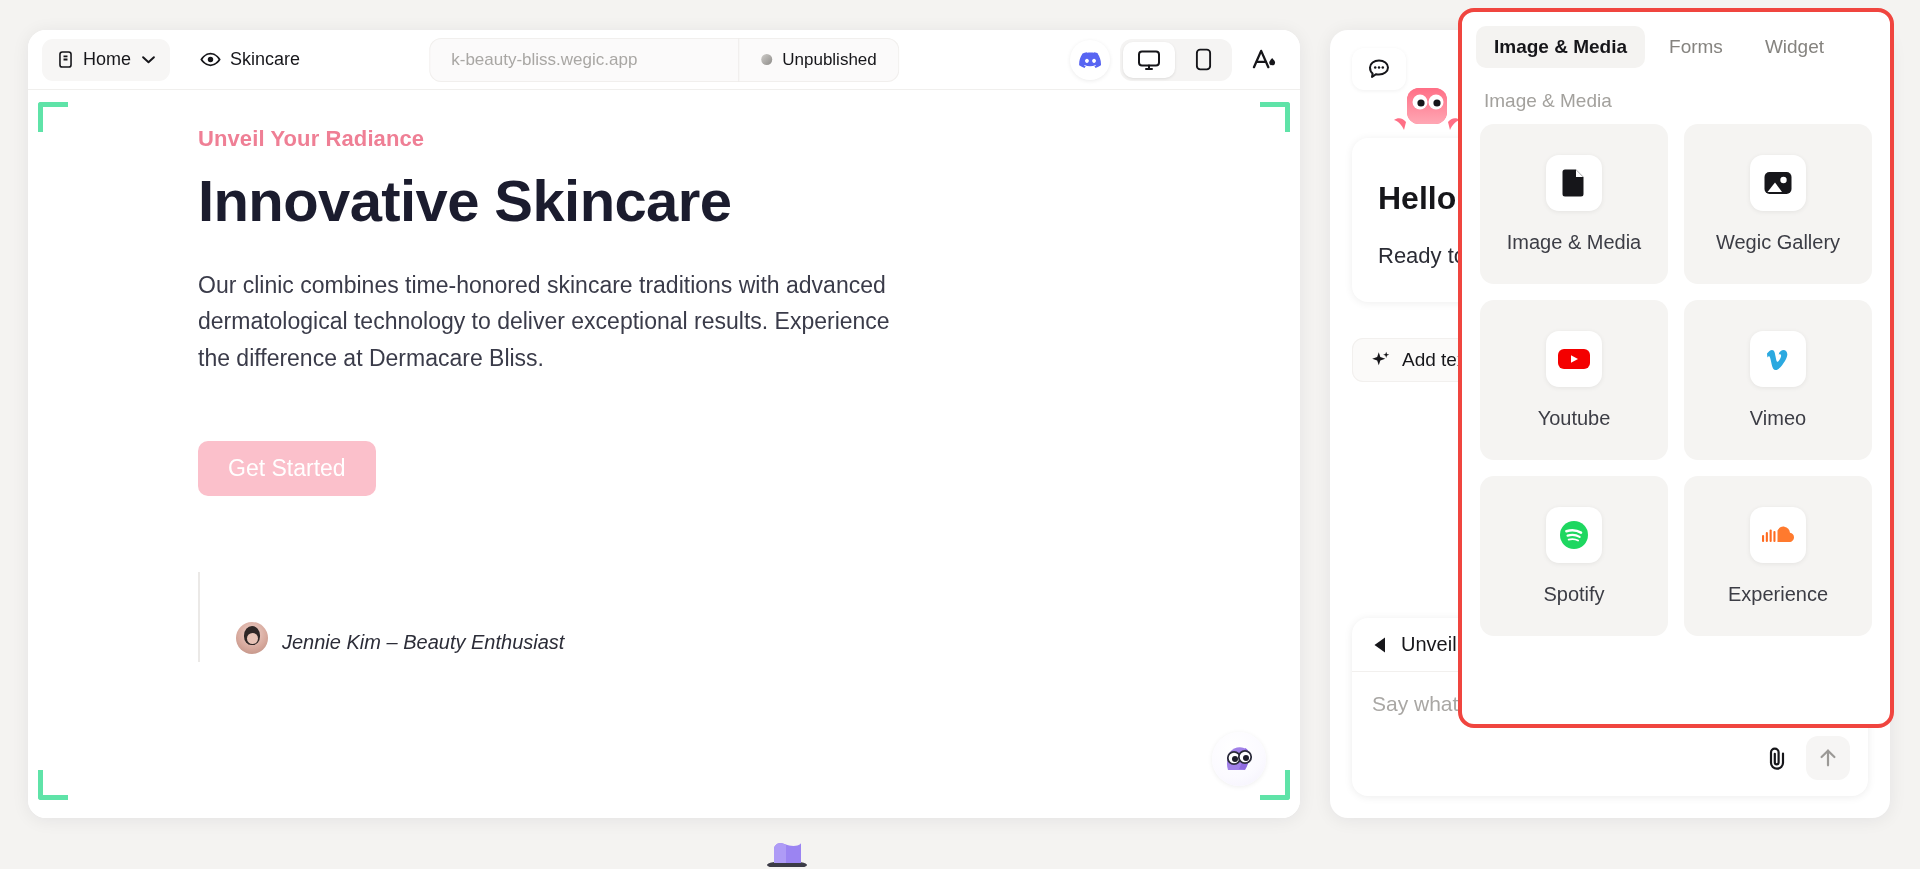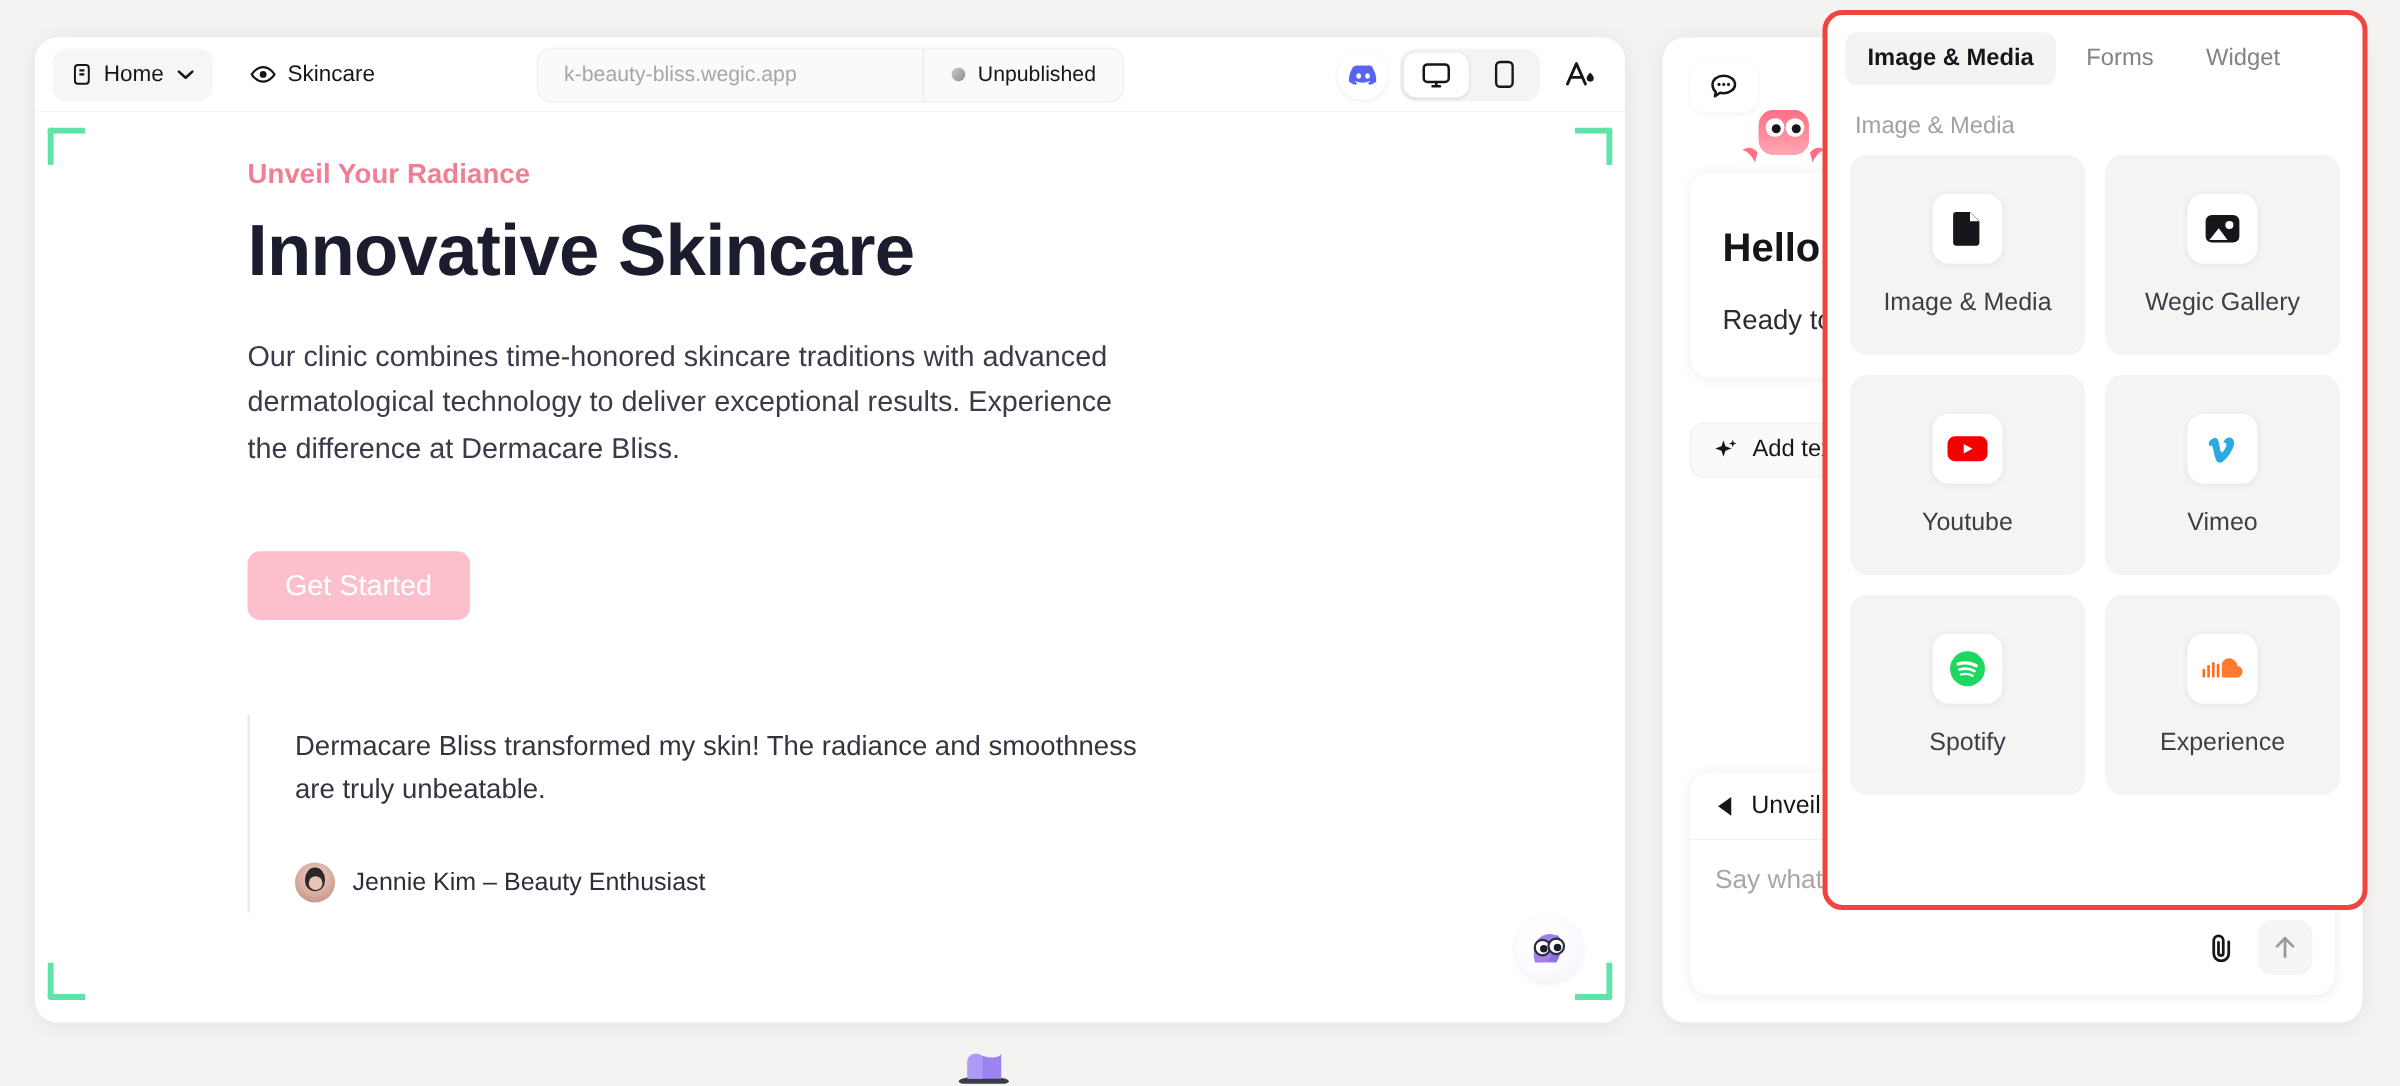--- a/index.html
+++ b/index.html
@@ -131,21 +131,21 @@
     border: none;
   }
 
   .quote-block {
     margin: 76px 0 0 170px;
     border-left: 2px solid #ebe9e7;
     padding: 8px 0 8px 36px;
     max-width: 740px;
   }
   .quote-text { font-size: 22px; line-height: 1.55; color: #33343f; }
-  .quote-author { margin-top: 42px; display: flex; align-items: center; gap: 14px; }
+  .quote-author { margin-top: 42px; display: flex; align-items: flex-end; gap: 14px; font-style: italic; }
   .avatar {
     width: 32px; height: 32px; border-radius: 50%;
     background: radial-gradient(circle at 50% 36%, #efd4cd 0%, #d8aa9e 55%, #b98a7d 100%);
     position: relative; overflow: hidden; flex: none;
   }
   .avatar::after {
     content: ""; position: absolute; left: 8px; top: 4px;
     width: 16px; height: 19px; border-radius: 50% 50% 45% 45%;
     background: #2f2726;
   }
@@ -367,21 +367,20 @@
       <div class="corner br"></div>
 
       <div class="hero">
         <div class="eyebrow">Unveil Your Radiance</div>
         <h1 class="hero-title">Innovative Skincare</h1>
         <p class="hero-body">Our clinic combines time-honored skincare traditions with advanced dermatological technology to deliver exceptional results. Experience the difference at Dermacare Bliss.</p>
         <button class="cta">Get Started</button>
       </div>
 
       <div class="quote-block">
-        <div class="quote-text">Dermacare Bliss transformed my skin! The radiance and smoothness are truly unbeatable.</div>
         <div class="quote-author">
           <div class="avatar"></div>
           <div class="nm">Jennie Kim – Beauty Enthusiast</div>
         </div>
       </div>
 
       <div class="purple-mascot">
         <svg width="54" height="54" viewBox="0 0 54 54">
           <path d="M16 38c-2-6-1-14 2-18 3-4 9-6 14-4 4 1.6 5.5 5 5 10-.5 5-2 9-4 12Z" fill="#a181e8"></path>
           <path d="M33 16c3 1 4.4 4.4 4 9.4-.5 5-2 9-4 12l-6-.4c3-6 5-14 6-21Z" fill="#8f6be0"></path>

